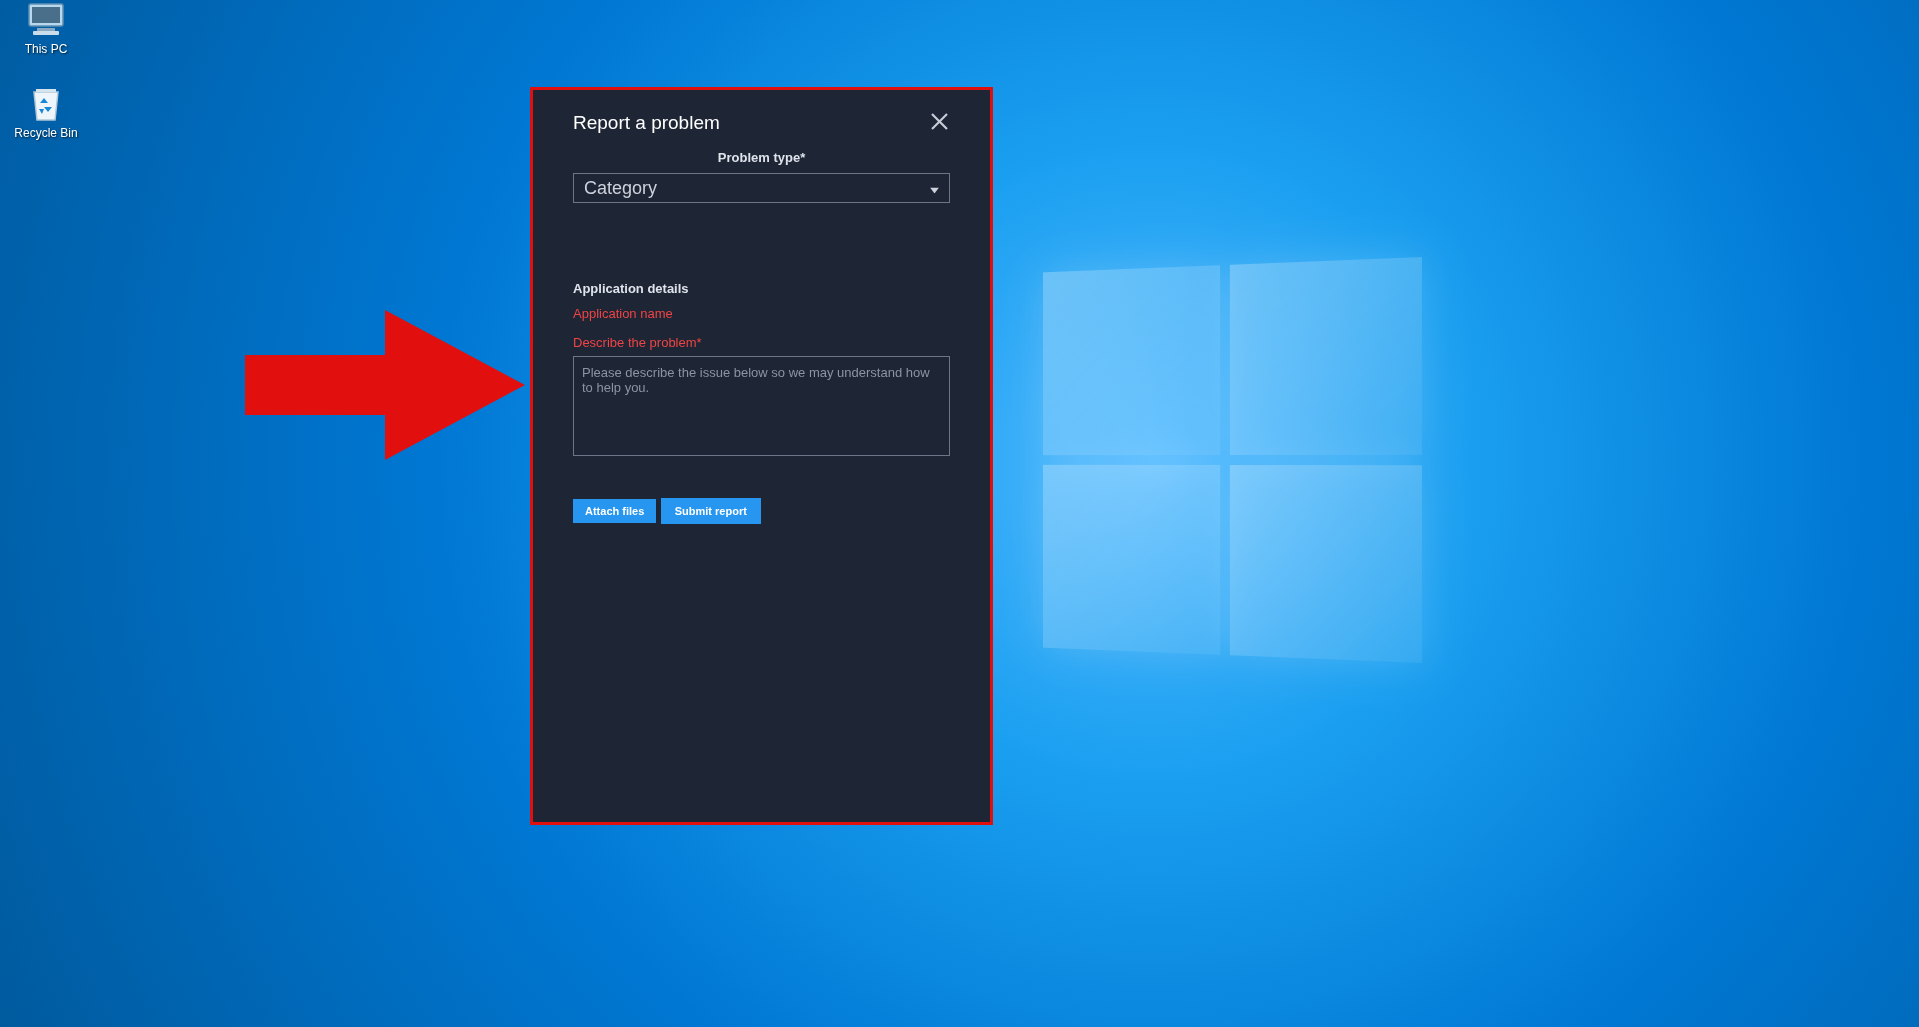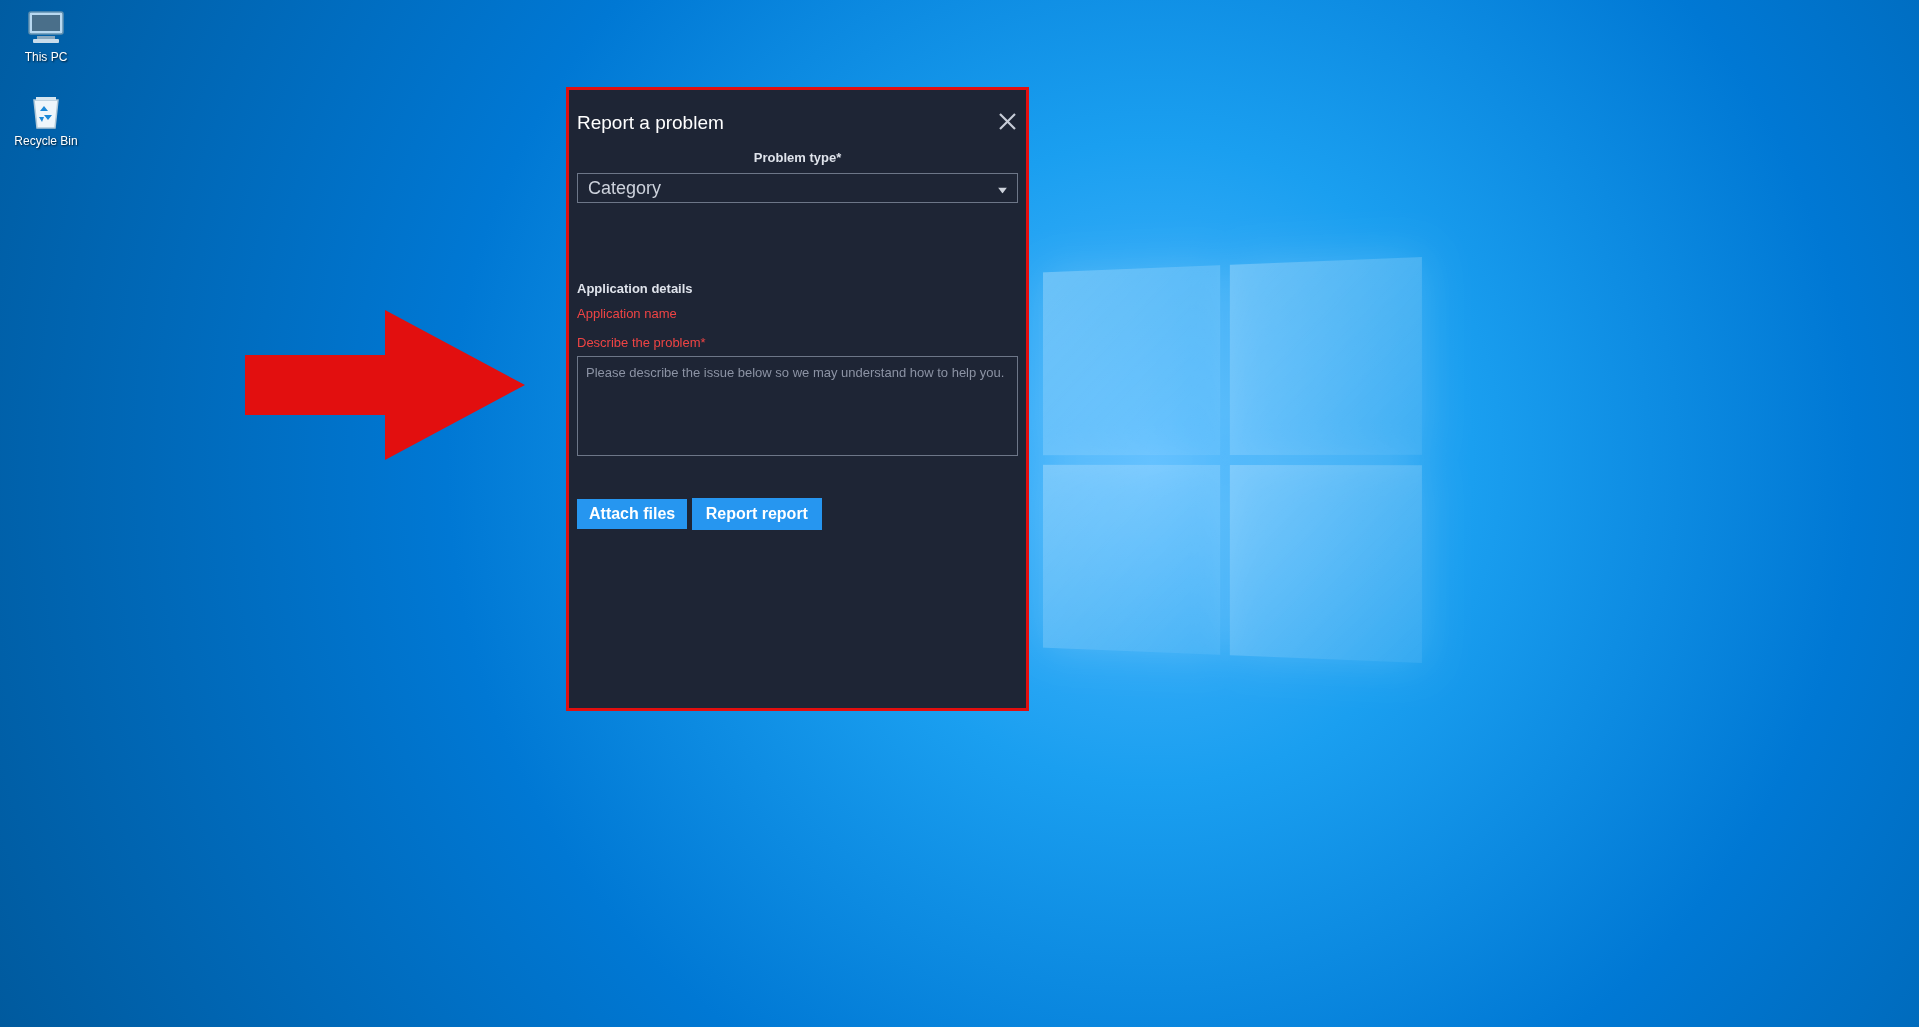--- a/index.html
+++ b/index.html
@@ -31,21 +31,21 @@
       filter: blur(0.2px);
     }
     .win-logo div {
       background: linear-gradient(135deg, rgba(255,255,255,0.55), rgba(255,255,255,0.22));
       box-shadow: 0 0 40px rgba(255,255,255,0.3);
     }
     
     .desktop-icons {
       position: absolute;
       left: 8px;
-      top: 8px;
+      top: 0;
       display: flex;
       flex-direction: column;
       gap: 28px;
     }
     .desktop-icon {
       width: 76px;
       display: flex;
       flex-direction: column;
       align-items: center;
       cursor: pointer;
@@ -69,26 +69,25 @@
       position: absolute;
       left: 235px;
       top: 300px;
     }
     
     .dialog {
       position: absolute;
       left: 530px;
       top: 87px;
       width: 463px;
-      height: 624px;
+      height: 738px;
       background: #1e2535;
       border: 3px solid #e20f0f;
-      padding: 22px 8px;
+      padding: 22px 40px;
       color: #e7eaef;
-      margin-left: 36px;
     }
     .dialog-header {
       display: flex;
       justify-content: space-between;
       align-items: flex-start;
     }
     .dialog-title {
       font-size: 19px;
       font-weight: 400;
       color: #ffffff;
@@ -168,21 +167,21 @@
       outline: none;
       resize: none;
       font-family: inherit;
     }
     .btn-primary {
       display: inline-flex;
       align-items: center;
       justify-content: center;
       background: #2696f0;
       color: #ffffff;
-      font-size: 16px;
+      font-size: 11px;
       font-weight: 600;
       padding: 6px 12px;
       border: none;
       cursor: pointer;
     }
     .attach-btn { margin-top: 18px; }
     .email-section { margin-top: 28px; }
     .submit-btn { margin-top: 38px; padding: 7px 14px; }
   </style>
 </head>
@@ -253,14 +252,14 @@
   <div class="section-title">Application details</div>
 
   <span class="field-sublabel">Application name</span>
 
   <span class="field-sublabel" style="margin-top:14px;">Describe the problem*</span>
   <textarea class="textarea" placeholder="Please describe the issue below so we may understand how to help you." style=""></textarea>
 
   <button class="btn-primary attach-btn">Attach files</button>
 
 
-  <button class="btn-primary submit-btn">Report report</button>
+  <button class="btn-primary submit-btn">Submit report</button>
 </div>
 
 </body></html>

